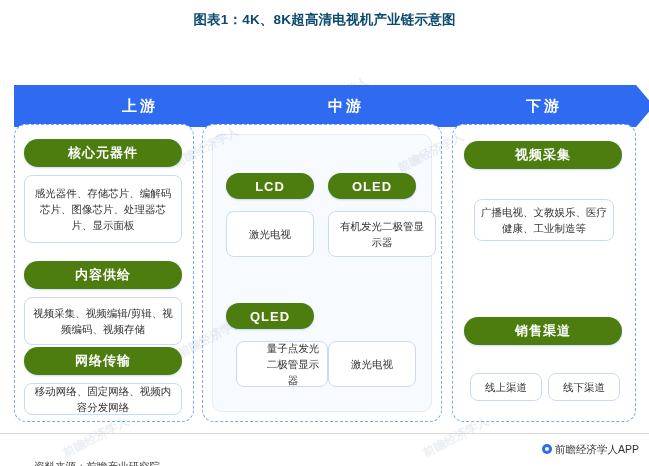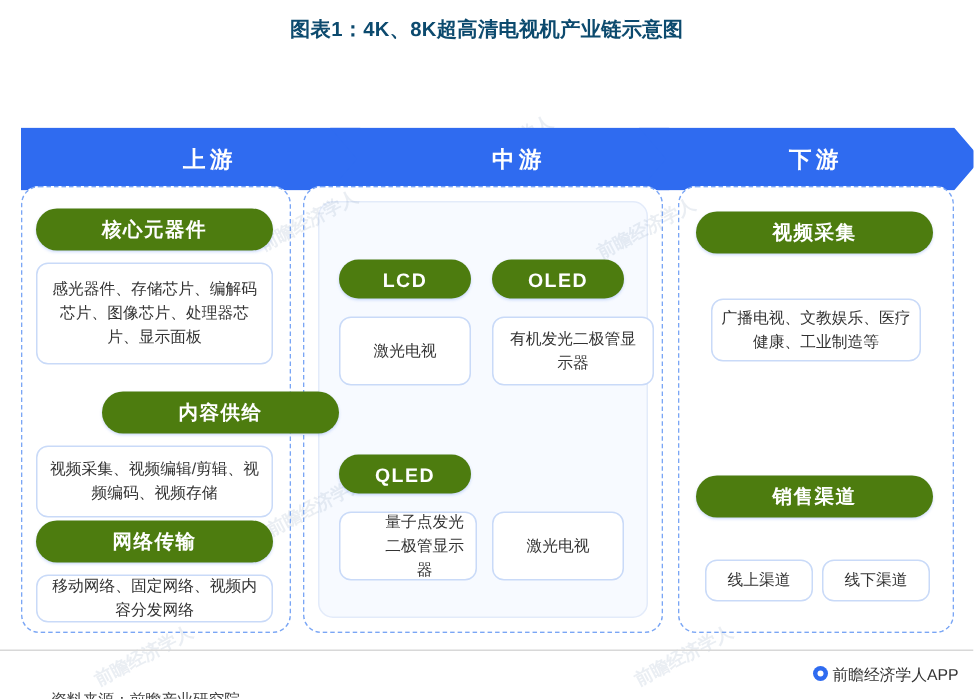--- a/index.html
+++ b/index.html
@@ -119,33 +119,33 @@
     font-size: 10.5px;
     color: #333;
     line-height: 1.55;
     padding: 2px 6px;
     box-sizing: border-box;
   }
 
   
   .p-core   { left: 24px;  top: 110px; width: 158px; height: 28px; }
   .b-core   { left: 24px;  top: 146px; width: 158px; height: 68px; }
-  .p-content{ left: 24px;  top: 232px; width: 158px; height: 28px; margin-left: 44px; }
+  .p-content{ left: 24px;  top: 232px; width: 158px; height: 28px; }
   .b-content{ left: 24px;  top: 268px; width: 158px; height: 48px; }
   .p-network{ left: 24px;  top: 318px; width: 158px; height: 28px; }
   .b-network{ left: 24px;  top: 354px; width: 158px; height: 32px; }
 
   
   .p-lcd    { left: 226px; top: 144px; width: 88px; height: 26px; }
   .p-oled   { left: 328px; top: 144px; width: 88px; height: 26px; }
   .b-lcd    { left: 226px; top: 182px; width: 88px; height: 46px; }
   .b-oled   { left: 328px; top: 182px; width: 108px; height: 46px; }
   .p-qled   { left: 226px; top: 274px; width: 88px; height: 26px; }
   .p-laser  { left: 328px; top: 274px; width: 88px; height: 26px; }
-  .b-qled   { left: 226px; top: 312px; width: 92px; height: 46px; padding-left: 28px; }
+  .b-qled   { left: 236px; top: 312px; width: 92px; height: 46px; padding-left: 28px; }
   .b-laser  { left: 328px; top: 312px; width: 88px; height: 46px; }
 
   
   .p-app    { left: 464px; top: 112px; width: 158px; height: 28px; }
   .b-app    { left: 474px; top: 170px; width: 140px; height: 42px; }
   .p-sales  { left: 464px; top: 288px; width: 158px; height: 28px; }
   .b-online { left: 470px; top: 344px; width: 72px; height: 28px; }
   .b-offline{ left: 548px; top: 344px; width: 72px; height: 28px; }
 
   

